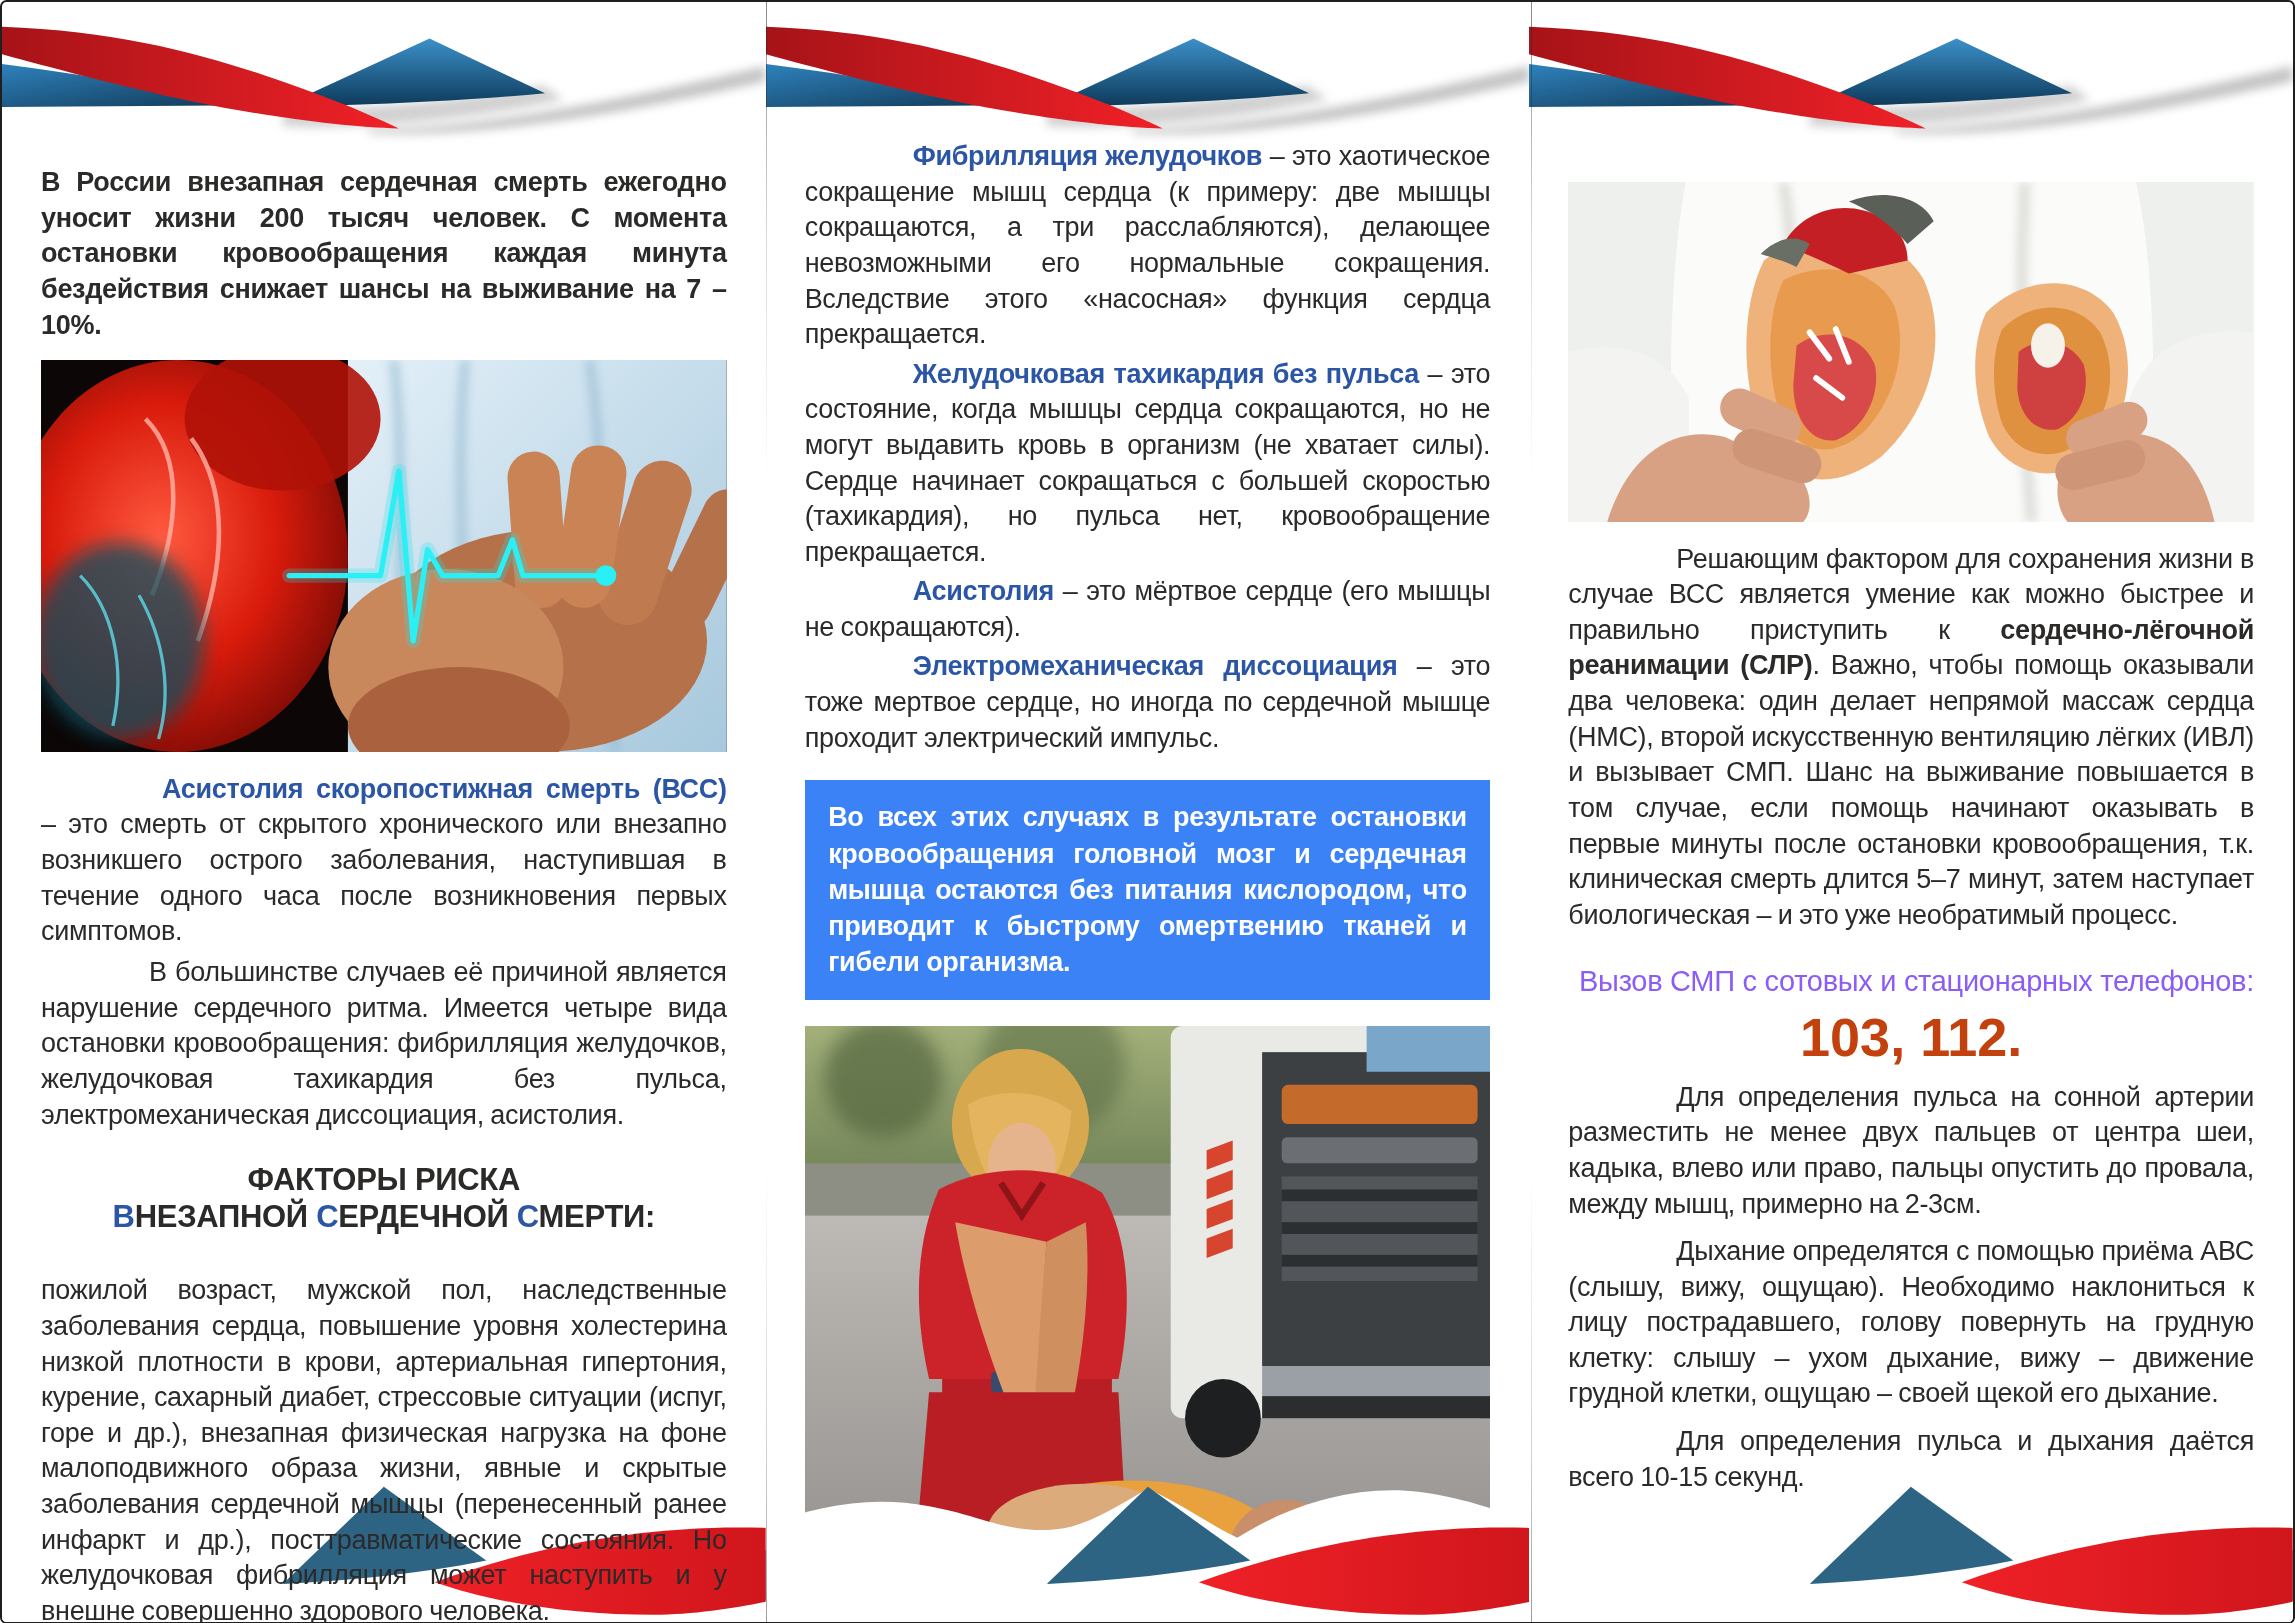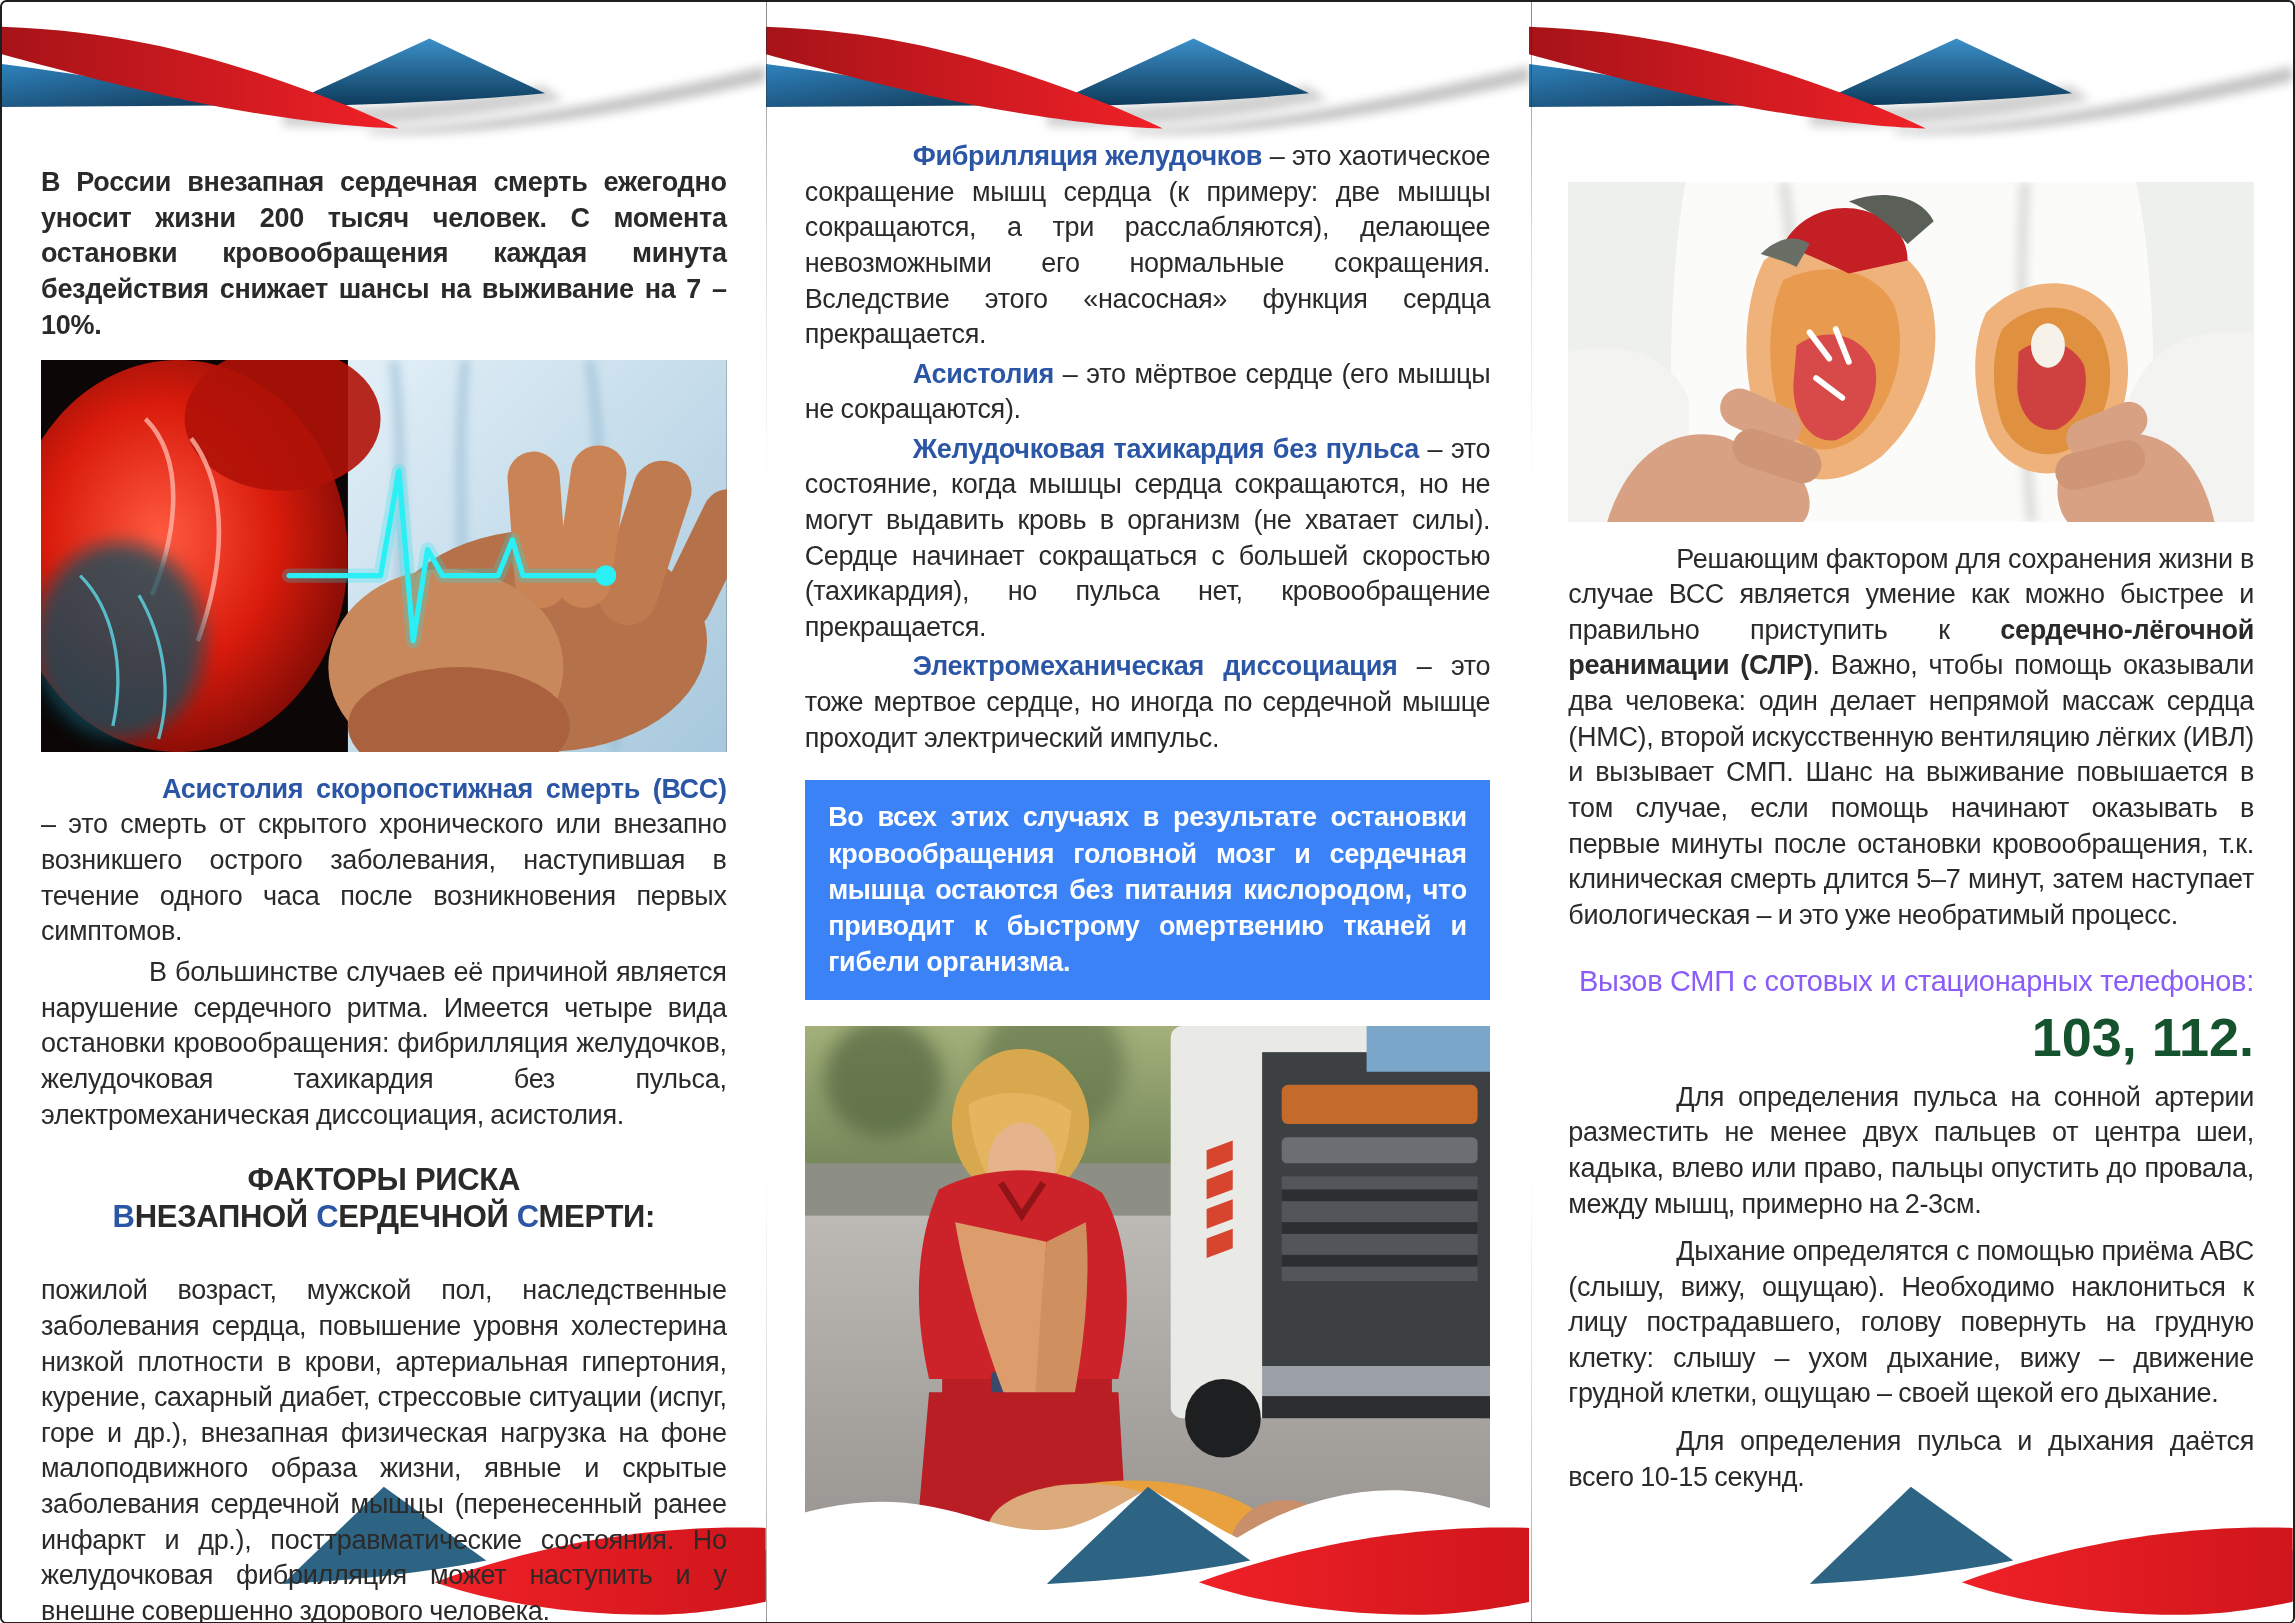--- a/index.html
+++ b/index.html
@@ -51,21 +51,21 @@
     background:#3b82f6;color:#ffffff;font-weight:700;
     font-size:27px;line-height:1.34;text-align:justify;
     letter-spacing:-0.3px;word-spacing:-0.7px;
     padding:19.6px 23.5px;margin:23.5px 0 26px 0;
   }
   .call-heading{
     text-align:right;color:#8b5cf6;font-weight:400;
     font-size:29px;line-height:1.2;margin:31px 0 6.5px 0;letter-spacing:-0.3px;
   }
   .call-numbers{
-    text-align:right;color:#14532d;font-weight:700;
+    text-align:center;color:#c2410c;font-weight:700;
     font-size:54px;line-height:1.15;margin:0 0 11.8px 0;
   }
   .mb18{margin-bottom:11.8px;}
 </style>
 </head>
 <body>
 
 <svg width="0" height="0" style="position:absolute" aria-hidden="true">
   <defs>
     <linearGradient id="gTri" x1="0" y1="0" x2="0" y2="1">
@@ -178,22 +178,22 @@
       <svg viewBox="0 0 1170 230" preserveAspectRatio="none">
         <path d="M430,168 C560,163 700,150 830,128 L860,150 C700,185 520,196 430,190 Z" fill="#9a9a9a" opacity="0.45" filter="url(#soft)"></path>
         <path d="M0,95 C140,113 290,140 420,158 L0,161 Z" fill="url(#gWedge)"></path>
         <path d="M430,160 L655,56 L832,140 C690,153 540,159 430,160 Z" fill="url(#gTri)"></path>
         <path d="M562,196 C740,192 950,150 1170,98 L1170,122 C950,172 740,208 562,202 Z" fill="#8a8a8a" opacity="0.5" filter="url(#soft)"></path>
         <path d="M1170,38 C1000,44 880,76 775,110 C690,138 615,168 562,194 C640,192 760,177 880,152 C990,129 1100,99 1170,80 Z" fill="url(#gRedTop)" transform="scale(-1,1) translate(-1170,0)"></path>
       </svg>
     </div>
 
     <p class="body-text indent" style="margin-top:-26px"><span class="term">Фибрилляция желудочков</span><span> – это хаотическое сокращение мышц сердца (к примеру: две мышцы сокращаются, а три расслабляются), делающее невозможными его нормальные сокращения. Вследствие этого «насосная» функция сердца прекращается.</span></p>
+    <p class="body-text indent" style="margin-top:3.9px"><span class="term">Желудочковая тахикардия без пульса</span><span> – это состояние, когда мышцы сердца сокращаются, но не могут выдавить кровь в организм (не хватает силы). Сердце начинает сокращаться с большей скоростью (тахикардия), но пульса нет, кровообращение прекращается.</span></p>
     <p class="body-text indent" style="margin-top:3.9px"><span class="term">Асистолия</span><span> – это мёртвое сердце (его мышцы не сокращаются).</span></p>
-    <p class="body-text indent" style="margin-top:3.9px"><span class="term">Желудочковая тахикардия без пульса</span><span> – это состояние, когда мышцы сердца сокращаются, но не могут выдавить кровь в организм (не хватает силы). Сердце начинает сокращаться с большей скоростью (тахикардия), но пульса нет, кровообращение прекращается.</span></p>
     <p class="body-text indent" style="margin-top:3.9px"><span class="term">Электромеханическая диссоциация</span><span> – это тоже мертвое сердце, но иногда по сердечной мышце проходит электрический импульс.</span></p>
 
     <div class="info-box">Во всех этих случаях в результате остановки кровообращения головной мозг и сердечная мышца остаются без питания кислородом, что приводит к быстрому омертвению тканей и гибели организма.</div>
 
     <div class="photo photo-frame" style="height:595px;margin-bottom:0">
       <svg viewBox="0 0 1050 910" preserveAspectRatio="none">
         <rect width="1050" height="250" fill="url(#gTrees)"></rect>
         <circle cx="120" cy="80" r="90" fill="#55663f" opacity="0.7" filter="url(#soft2)"></circle>
         <circle cx="380" cy="60" r="110" fill="#5d7046" opacity="0.6" filter="url(#soft2)"></circle>
         <rect y="210" width="1050" height="90" fill="#8d8f85"></rect>

